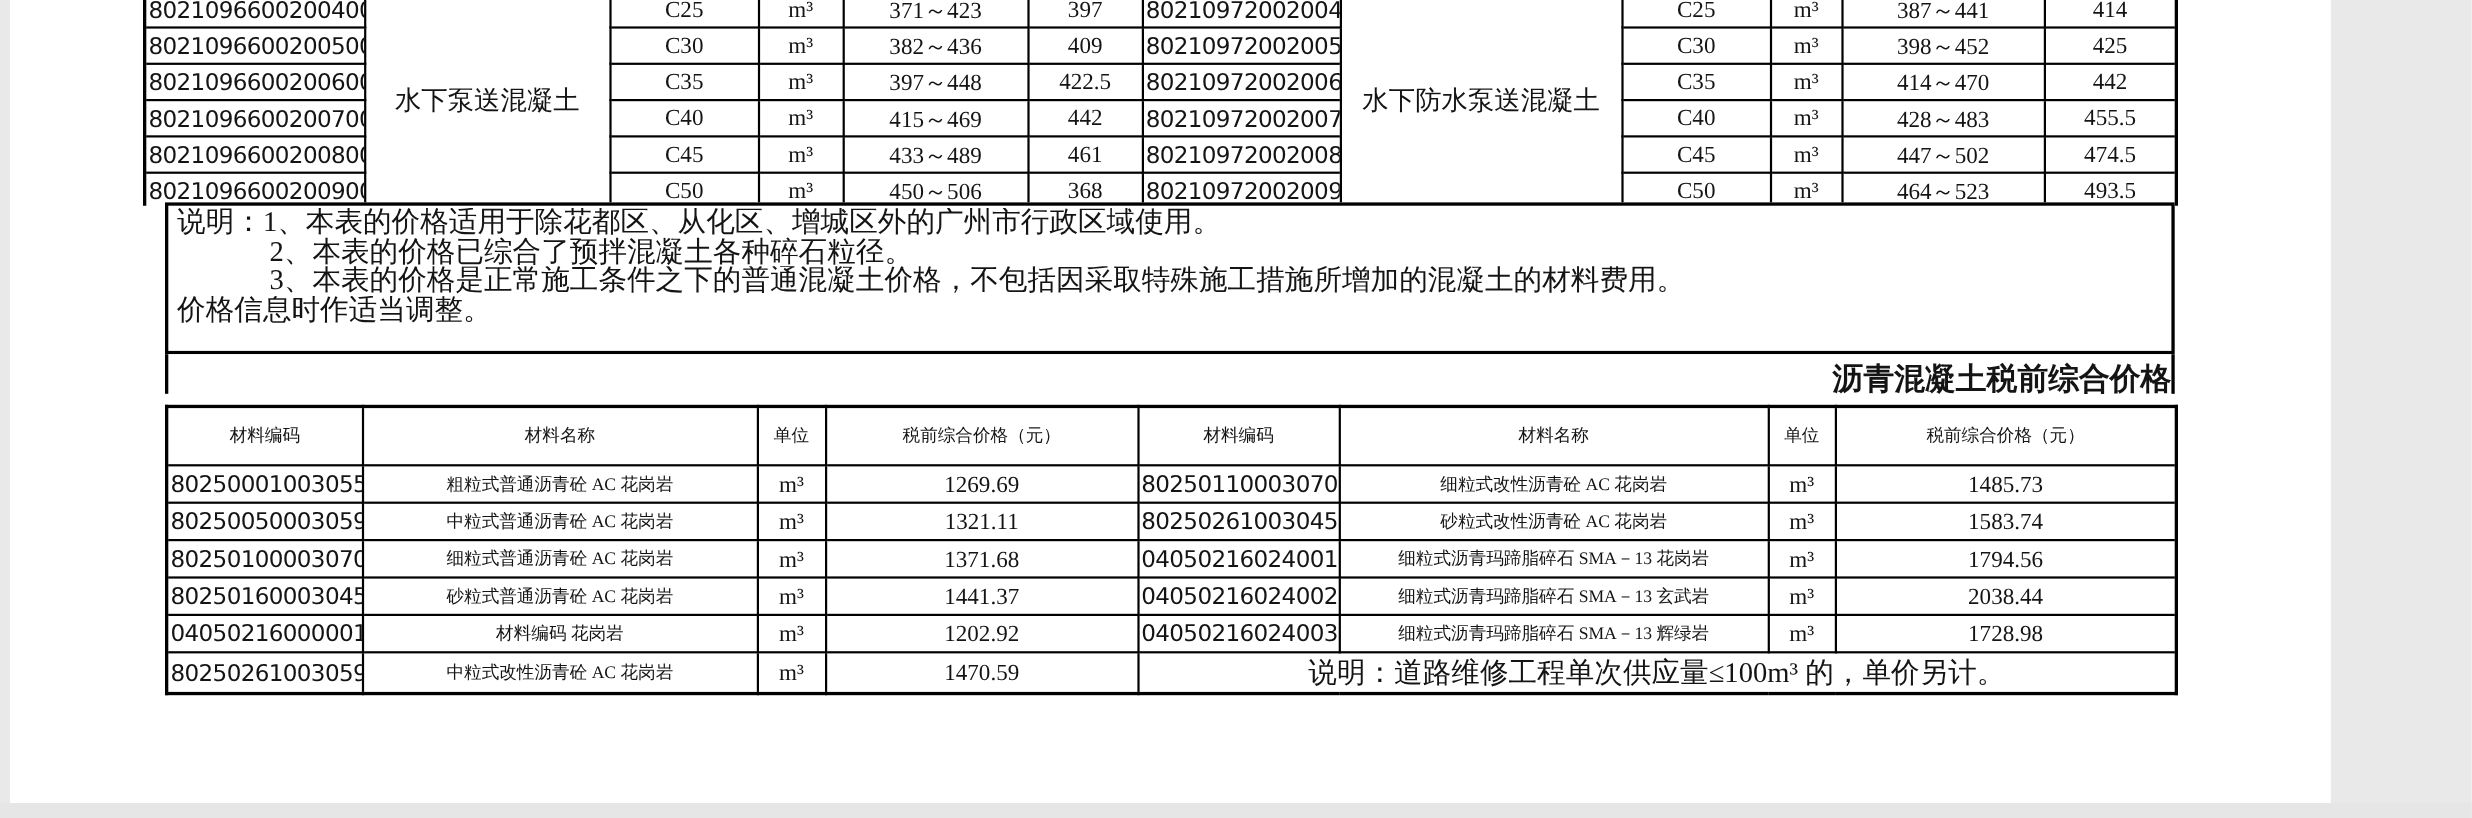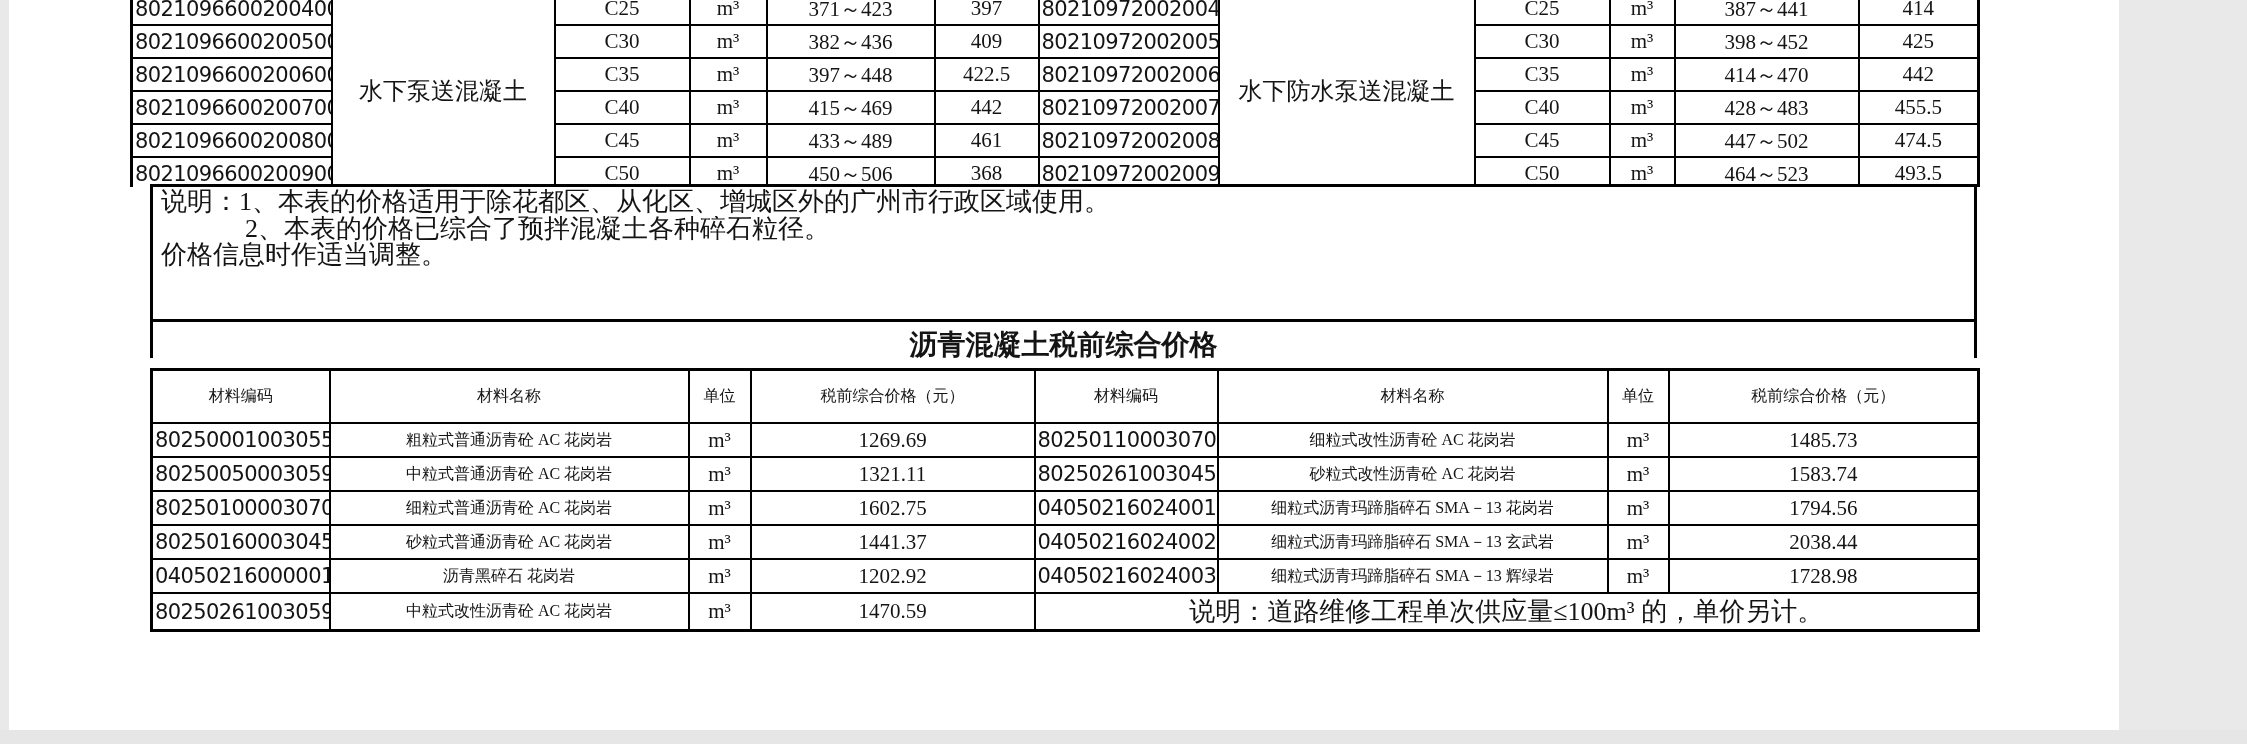--- a/index.html
+++ b/index.html
@@ -32,21 +32,21 @@
     position:absolute;left:150px;top:184px;width:1827px;height:138px;
     border:3px solid #000;box-sizing:border-box;background:#fff;
     font-size:26px;line-height:26.5px;padding:2px 8px 0 8px;
   }
   .notes .line{white-space:nowrap;overflow:hidden}
   .notes .indent{padding-left:84px}
 
   .section-title{
     position:absolute;left:150px;top:322px;width:1827px;height:36px;box-sizing:border-box;
     border-left:3px solid #000;border-right:3px solid #000;background:#fff;
-    text-align:center;line-height:46px;font-weight:bold;font-size:28px;
+    text-align:right;line-height:46px;font-weight:bold;font-size:28px;
     font-family:"DejaVu Sans","Liberation Sans",sans-serif;
   }
 
   .asphalt-wrap{position:absolute;left:150px;top:368px;width:1831px}
   table.asphalt{width:1827px}
   table.asphalt td{font-size:21px}
   table.asphalt tr.hdr td{height:51px;font-size:16px}
   table.asphalt tr.data td{height:32px}
   table.asphalt td.namecell{font-size:16px}
   table.asphalt td.footnote{font-size:26px}
@@ -148,20 +148,21 @@
   <td>464～523</td>
   <td>493.5</td>
 </tr>
 </tbody>
     </table>
 </div>
 
 <div class="notes">
   <div class="line">说明：1、本表的价格适用于除花都区、从化区、增城区外的广州市行政区域使用。</div>
   <div class="line indent">2、本表的价格已综合了预拌混凝土各种碎石粒径。</div>
+  <div class="line indent">3、本表的价格是正常施工条件之下的普通混凝土价格，不包括因采取特殊施工措施所增加的混凝土的材料费用。</div>
   <div class="line">价格信息时作适当调整。</div>
 </div>
 
 <div class="section-title">沥青混凝土税前综合价格</div>
 
 <div class="asphalt-wrap">
 <table class="tbl asphalt">
 <colgroup>
 <col style="width:178px">
         <col style="width:359px">
@@ -200,39 +201,39 @@
   <td>1321.11</td>
   <td class="codecell">802502610030450001</td>
   <td class="namecell">砂粒式改性沥青砼 AC 花岗岩</td>
   <td>m³</td>
   <td>1583.74</td>
 </tr>
 <tr class="data">
   <td class="codecell">802501000030700001</td>
   <td class="namecell">细粒式普通沥青砼 AC 花岗岩</td>
   <td>m³</td>
-  <td>1602.75</td>
+  <td>1371.68</td>
   <td class="codecell">040502160240010001</td>
   <td class="namecell">细粒式沥青玛蹄脂碎石 SMA－13 花岗岩</td>
   <td>m³</td>
   <td>1794.56</td>
 </tr>
 <tr class="data">
   <td class="codecell">802501600030450001</td>
   <td class="namecell">砂粒式普通沥青砼 AC 花岗岩</td>
   <td>m³</td>
   <td>1441.37</td>
   <td class="codecell">040502160240020001</td>
   <td class="namecell">细粒式沥青玛蹄脂碎石 SMA－13 玄武岩</td>
   <td>m³</td>
   <td>2038.44</td>
 </tr>
 <tr class="data">
   <td class="codecell">040502160000010001</td>
-  <td class="namecell">沥青黑碎石 花岗岩</td>
+  <td class="namecell">材料编码 花岗岩</td>
   <td>m³</td>
   <td>1202.92</td>
   <td class="codecell">040502160240030001</td>
   <td class="namecell">细粒式沥青玛蹄脂碎石 SMA－13 辉绿岩</td>
   <td>m³</td>
   <td>1728.98</td>
 </tr>
 <tr class="data">
   <td class="codecell">802502610030590001</td>
   <td class="namecell">中粒式改性沥青砼 AC 花岗岩</td>

